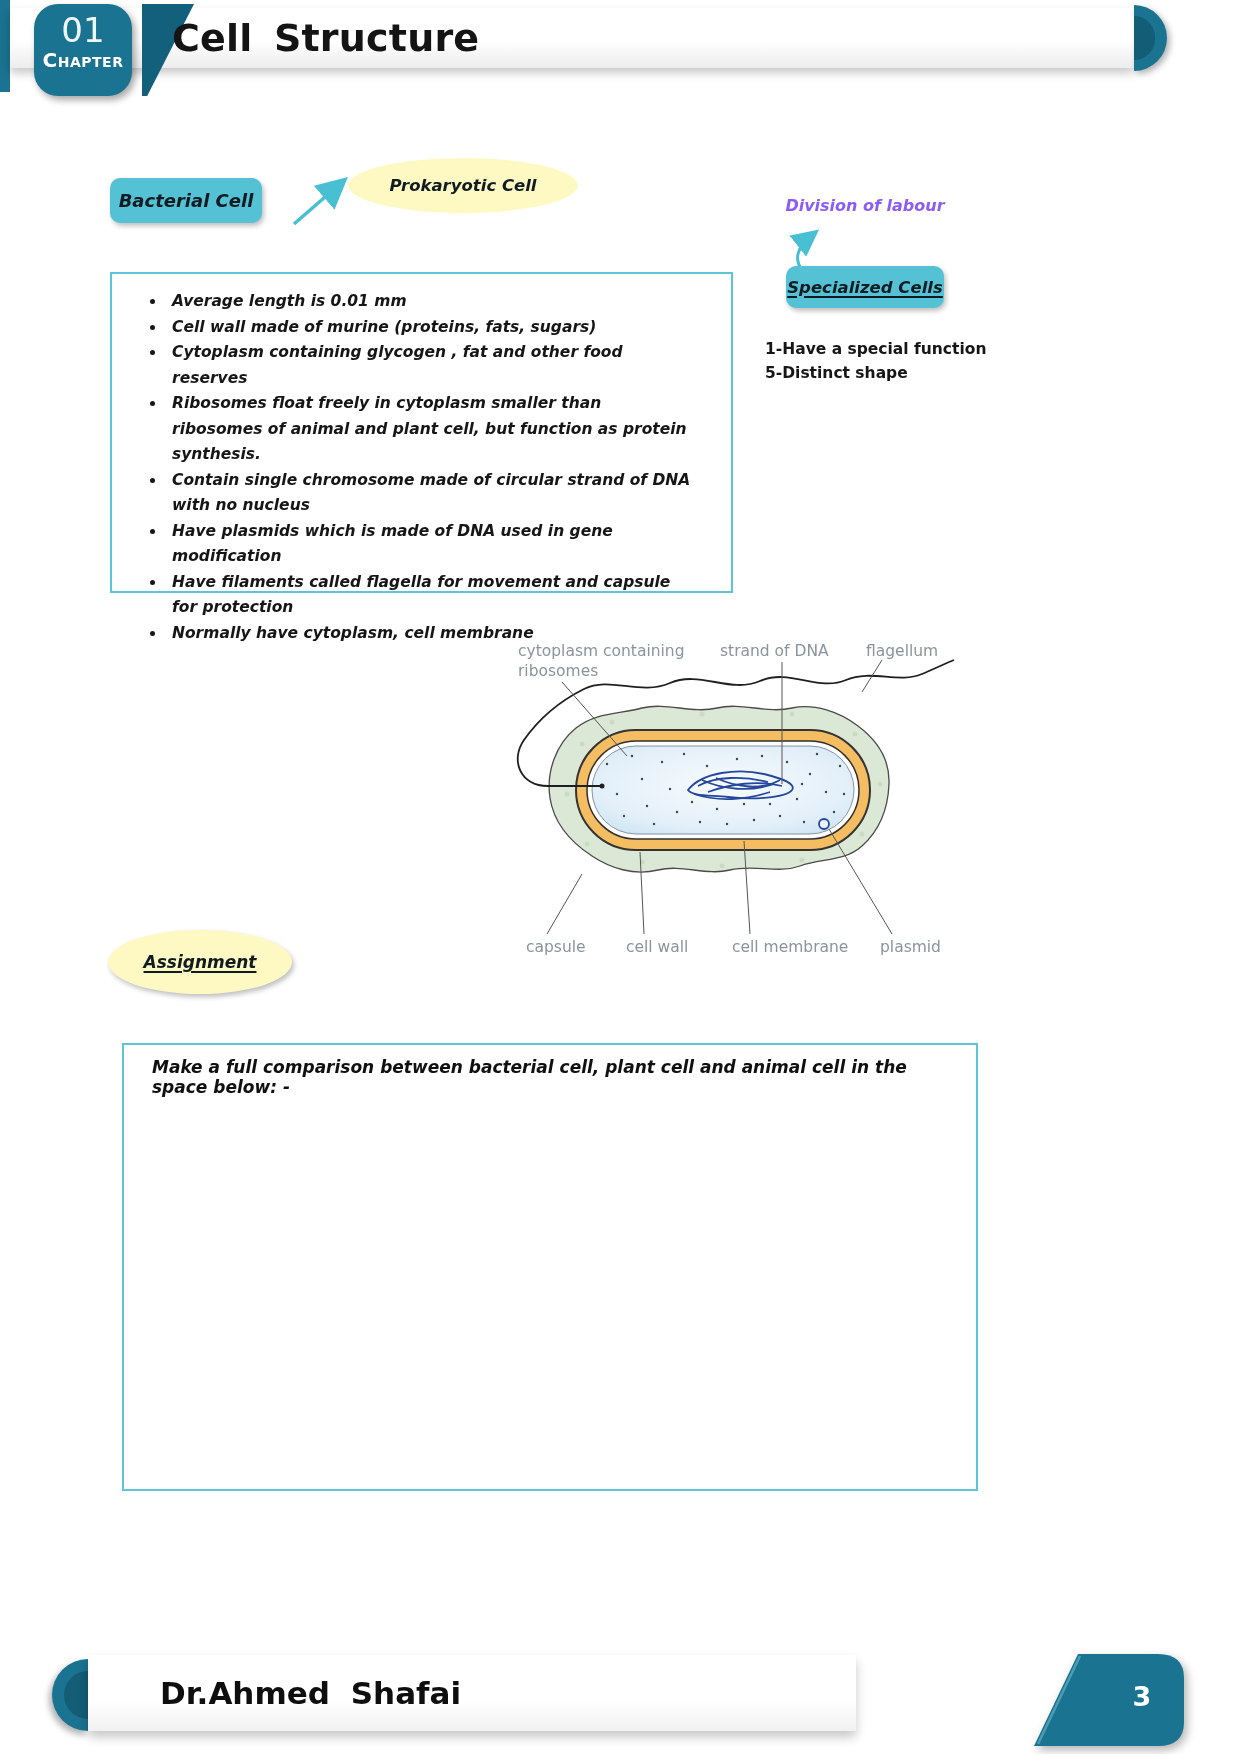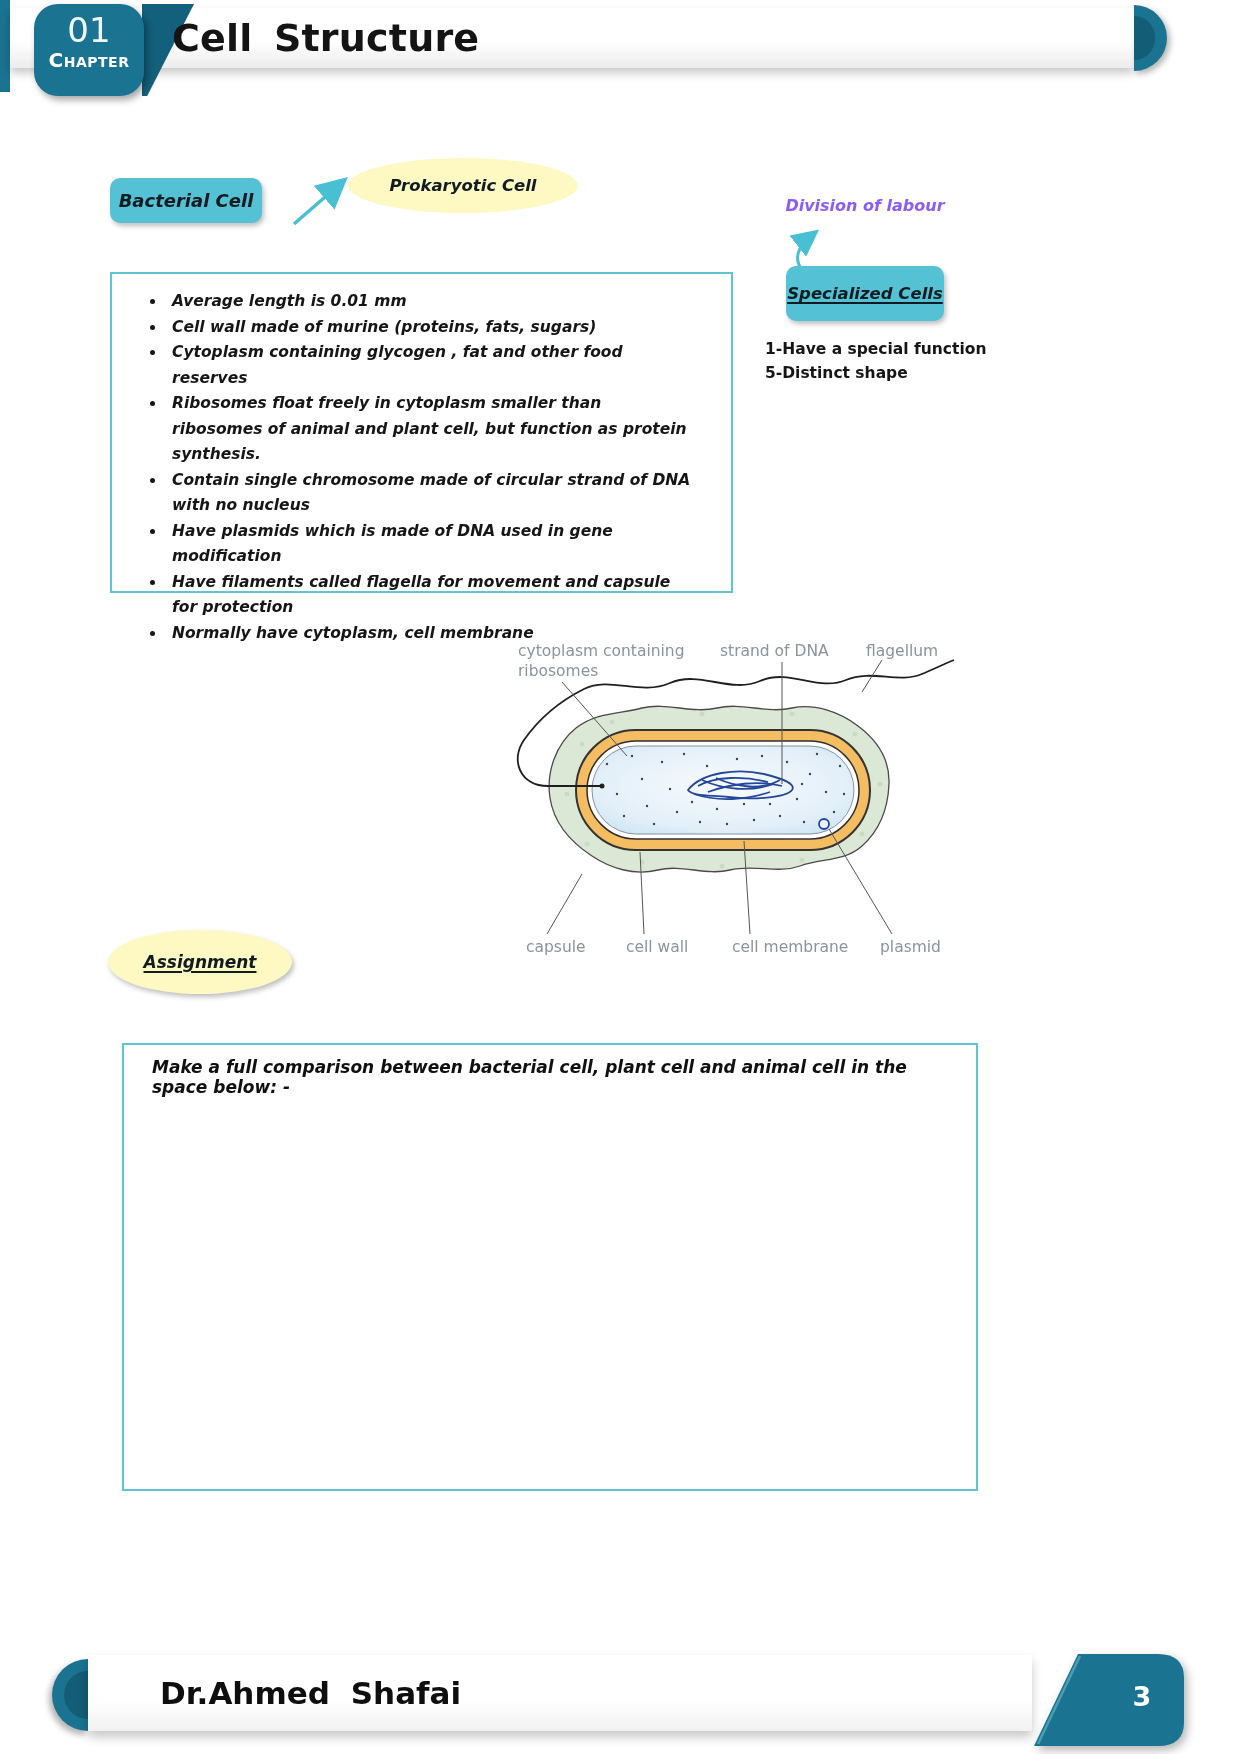--- a/index.html
+++ b/index.html
@@ -5,21 +5,21 @@
   html,body{margin:0;padding:0;background:#ffffff;}
   .page{position:relative;width:1241px;height:1754px;background:#fff;overflow:hidden;
         font-family:"DejaVu Sans",sans-serif;color:#191919;}
 
   
   .left-strip{position:absolute;left:0;top:0;width:10px;height:92px;background:#1a7390;}
   .header-bar{position:absolute;left:10px;top:8px;width:1124px;height:60px;
       background:linear-gradient(180deg,#ffffff 55%,#ececec);box-shadow:0 5px 9px rgba(0,0,0,.22);}
   .badge-fold{position:absolute;left:142px;top:4px;width:52px;height:92px;background:#12607b;
       clip-path:polygon(0 0,100% 0,10% 100%,0 100%);z-index:2;}
-  .chapter-badge{position:absolute;left:34px;top:4px;width:110px;height:92px;background:#1a7390;
+  .chapter-badge{position:absolute;left:34px;top:4px;width:98px;height:92px;background:#1a7390;
       border-radius:24px;box-shadow:3px 4px 7px rgba(0,0,0,.35);z-index:3;text-align:center;}
   .chapter-number{margin-top:8px;font-size:34px;font-weight:400;color:#eef7f9;line-height:36px;}
   .chapter-label{font-variant:small-caps;font-weight:700;font-size:20px;color:#ffffff;
       letter-spacing:.5px;line-height:24px;}
   .page-title{position:absolute;left:172px;top:16px;z-index:4;font-size:38px;font-weight:800;
       color:#141414;word-spacing:8px;letter-spacing:.2px;}
   .header-cap{position:absolute;left:1134px;top:5px;width:33px;height:66px;background:#1a7390;
       border-radius:0 66px 66px 0;box-shadow:3px 3px 6px rgba(0,0,0,.3);}
   .header-cap::after{content:"";position:absolute;left:0;top:11px;width:21px;height:44px;
       background:#135d76;border-radius:0 44px 44px 0;}
@@ -27,21 +27,21 @@
   
   .teal-box{position:absolute;background:#54c2d4;border-radius:10px;display:flex;
       align-items:center;justify-content:center;box-shadow:2px 3px 5px rgba(0,0,0,.25);
       font-style:italic;font-weight:bold;color:#101c22;}
   .bacterial-box{left:110px;top:178px;width:152px;height:45px;font-size:18px;align-items:center;}
   .ellipse{position:absolute;background:#fef9c3;border-radius:50%;display:flex;
       align-items:center;justify-content:center;font-style:italic;font-weight:bold;color:#101c22;}
   .prokaryotic-ellipse{left:348px;top:158px;width:230px;height:55px;font-size:16.5px;}
   .division-label{position:absolute;left:770px;top:196px;width:190px;text-align:center;
       font-style:italic;font-weight:bold;font-size:16px;color:#8b5cf6;}
-  .specialized-box{left:786px;top:266px;width:158px;height:55px;font-size:16.5px;align-items:center;}
+  .specialized-box{left:786px;top:266px;width:158px;height:42px;font-size:16.5px;align-items:center;}
   .underlined{text-decoration:underline;text-decoration-thickness:2px;text-underline-offset:3px;}
   .arrow-svg{position:absolute;overflow:visible;}
 
   
   .facts-box{position:absolute;left:110px;top:272px;width:623px;height:321px;
       border:2px solid #5ec5d6;box-sizing:border-box;background:#fff;}
   .facts-box ul{margin:0;padding:15px 36px 0 54px;}
   .facts-box li{font-style:italic;font-weight:bold;font-size:15.5px;line-height:25.5px;
       color:#161616;padding-left:6px;}
 
@@ -60,21 +60,21 @@
       border:2px solid #5ec5d6;box-sizing:border-box;background:#fff;}
   .assignment-prompt{padding:12px 14px 0 28px;font-style:italic;font-weight:bold;
       font-size:17px;color:#101010;}
   .answer-space{width:100%;height:380px;}
 
   
   .footer-cap{position:absolute;left:52px;top:1659px;width:36px;height:72px;background:#1a7390;
       border-radius:72px 0 0 72px;box-shadow:-3px 4px 6px rgba(0,0,0,.3);}
   .footer-cap::after{content:"";position:absolute;right:0;top:12px;width:24px;height:48px;
       background:#135d76;border-radius:48px 0 0 48px;}
-  .footer-bar{position:absolute;left:88px;top:1655px;width:944px;height:76px;
+  .footer-bar{position:absolute;left:88px;top:1655px;width:768px;height:76px;
       background:linear-gradient(180deg,#ffffff 60%,#f1f1f1);box-shadow:0 6px 10px rgba(0,0,0,.22);}
   .footer-name{position:absolute;left:72px;top:0;line-height:76px;font-size:31px;font-weight:800;
       color:#0e0e0e;word-spacing:10px;}
   .page-badge{position:absolute;left:1026px;top:1650px;width:164px;height:100px;
       filter:drop-shadow(3px 4px 5px rgba(0,0,0,.3));}
 </style>
 </head>
 <body>
 
 <div class="page">

